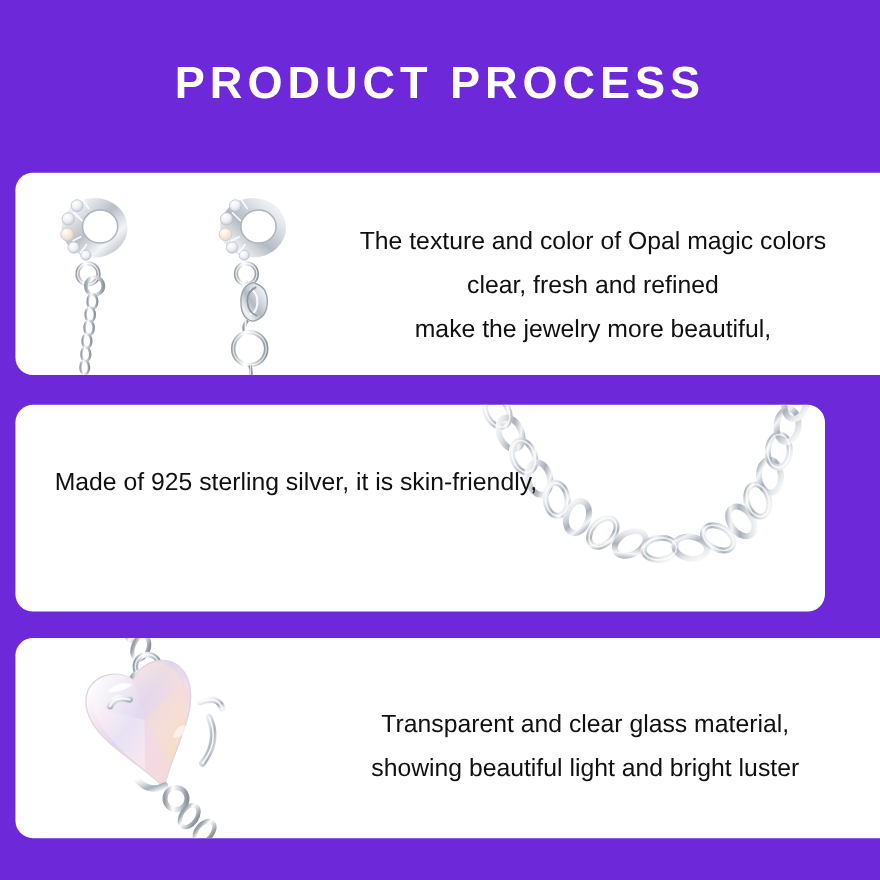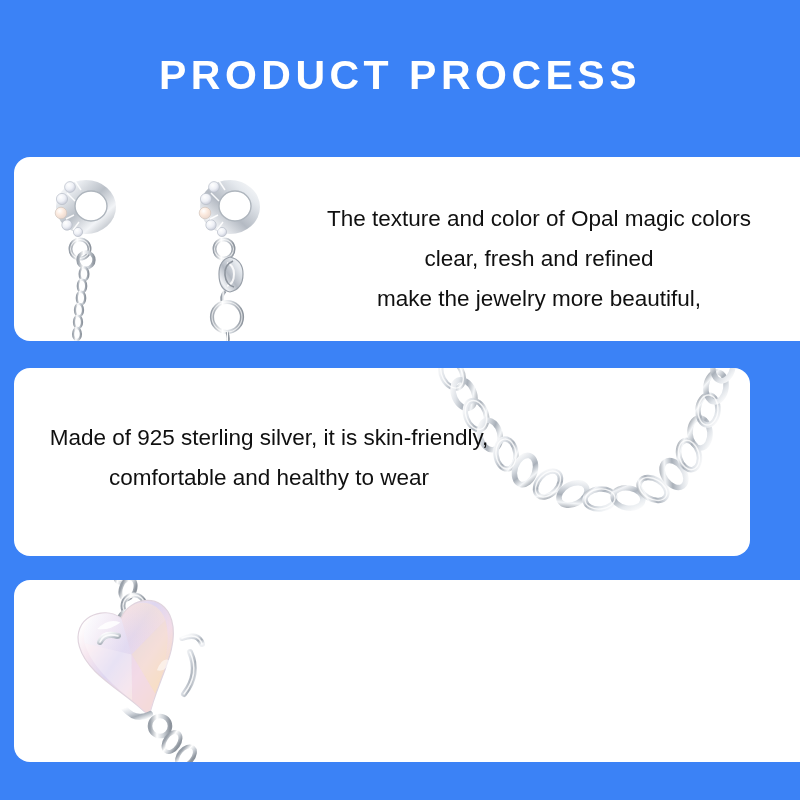--- a/index.html
+++ b/index.html
@@ -10,21 +10,21 @@
     width: 800px;
     height: 800px;
     overflow: hidden;
     font-family: "Liberation Sans", sans-serif;
     background: #f2a8b4;
   }
   .page {
     position: relative;
     width: 800px;
     height: 800px;
-    background: #3b82f6;
+    background: #6d28d9;
     box-sizing: border-box;
   }
 
   
   .title-bar {
     position: absolute;
     left: 0;
     top: 0;
     width: 800px;
     height: 150px;
@@ -265,21 +265,20 @@
             <ellipse cx="233" cy="121" rx="10" ry="15" transform="rotate(120 233 121)"></ellipse>
             <ellipse cx="269" cy="87" rx="10" ry="15" transform="rotate(164 269 87)"></ellipse>
             <ellipse cx="288" cy="42" rx="10" ry="15" transform="rotate(184 288 42)"></ellipse>
           </g>
         </g>
       </svg>
     </div>
 
     <div class="card-text">
       <span class="tline">Made of 925 sterling silver, it is skin-friendly,</span>
-      <span class="tline">comfortable and healthy to wear</span>
     </div>
   </div>
 
   <div class="card" id="card-3">
 
     <div class="art" id="art-heart">
       <svg viewBox="0 0 270 182" xmlns="http://www.w3.org/2000/svg">
         <defs>
           <linearGradient id="heartOpal" x1="0.15" y1="0" x2="0.85" y2="1">
             <stop offset="0%" stop-color="#ffffff"></stop>
@@ -350,15 +349,19 @@
         </g>
 
         <circle cx="128" cy="146" r="10" fill="none" stroke="url(#wireGrad3)" stroke-width="4.6"></circle>
         <g fill="none" stroke="url(#wireGrad3)" stroke-width="4">
           <ellipse cx="140" cy="162" rx="7" ry="11" transform="rotate(34 140 162)"></ellipse>
           <ellipse cx="154" cy="176" rx="7" ry="11" transform="rotate(40 154 176)"></ellipse>
         </g>
       </svg>
     </div>
 
+    <div class="card-text">
+      <span class="tline">Transparent and clear glass material,</span>
+      <span class="tline">showing beautiful light and bright luster</span>
+    </div>
   </div>
 
 </div>
 
 </body></html>

